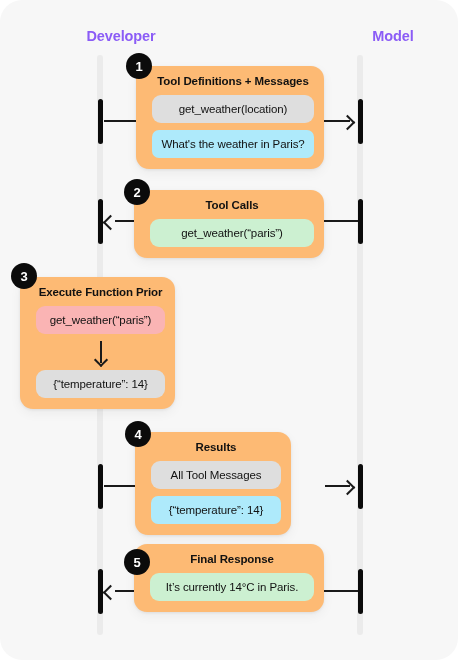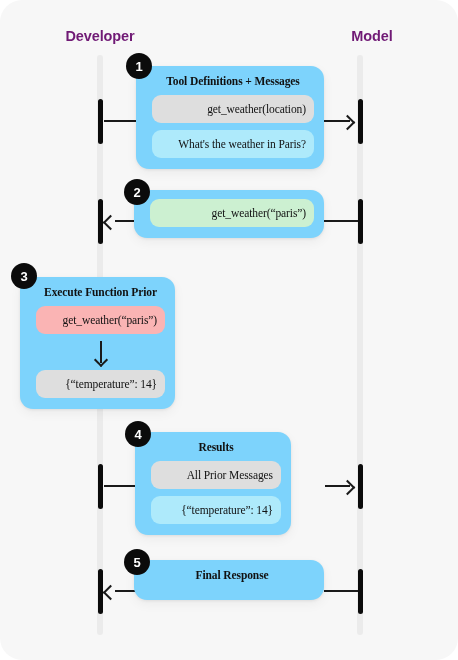--- a/index.html
+++ b/index.html
@@ -21,24 +21,25 @@
     background: #f7f7f7;
     border-radius: 22px;
     overflow: hidden;
   }
 
   
   .col-header {
     position: absolute;
     font-size: 14.5px;
     font-weight: 700;
-    color: #701a75;
+    color: #8b5cf6;
     letter-spacing: -0.1px;
     white-space: nowrap;
     transform: translateX(-50%);
+    margin-left: 21px;
   }
   #header-developer { left: 100px; top: 28px; }
   #header-model     { left: 372px; top: 28px; }
 
   
   .lifeline {
     position: absolute;
     width: 6px;
     top: 55px;
     height: 580px;
@@ -70,50 +71,49 @@
     height: 9px;
     border-top: 2px solid #1a1a1a;
     border-right: 2px solid #1a1a1a;
   }
   .arrowhead.right { transform: rotate(45deg); }
   .arrowhead.left  { transform: rotate(-135deg); }
 
   
   .card {
     position: absolute;
-    background: #7dd3fc;
+    background: #fdba74;
     border-radius: 13px;
     box-shadow: 0 1px 3px rgba(0,0,0,0.07), 0 4px 12px rgba(0,0,0,0.05);
     box-sizing: border-box;
     padding: 9px 10px 11px 16px;
-    font-family: Liberation Serif, serif;
   }
   .card-title {
     text-align: center;
     font-size: 11.5px;
     font-weight: 700;
     color: #111111;
     margin-bottom: 8px;
     letter-spacing: -0.1px;
   }
   .pill {
     border-radius: 9px;
-    text-align: right;
+    text-align: center;
     font-size: 11.5px;
     font-weight: 400;
     color: #111111;
     padding: 8px 8px;
     margin-bottom: 7px;
     letter-spacing: -0.1px;
     white-space: nowrap;
     overflow: hidden;
   }
   .pill:last-child { margin-bottom: 0; }
   .pill-gray  { background: #dedede; }
-  .pill-blue  { background: #aeeafb; }
+  .pill-blue  { background: #aeeafb; border-radius: 7px; }
   .pill-green { background: #ccf0d1; }
   .pill-red   { background: #fab4b4; }
 
   
   .badge {
     position: absolute;
     width: 26px;
     height: 26px;
     border-radius: 50%;
     background: #0b0b0b;
@@ -176,20 +176,21 @@
   </div>
   <div class="badge" style="left: 126px; top: 53px;">1</div>
 
   <div class="activation act-dev" style="top: 199px; height: 45px;"></div>
   <div class="activation act-model" style="top: 199px; height: 45px;"></div>
   <div class="conn" style="left: 115px; top: 220px; width: 20px;"></div>
   <div class="conn" style="left: 324px; top: 220px; width: 34px;"></div>
   <div class="arrowhead left" style="left: 105px; top: 216.5px;"></div>
 
   <div class="card" style="left: 134px; top: 190px; width: 190px;">
+    <div class="card-title">Tool Calls</div>
     <div class="pill pill-green">get_weather(“paris”)</div>
   </div>
   <div class="badge" style="left: 124px; top: 179px;">2</div>
 
   <div class="card" style="left: 20px; top: 277px; width: 155px;">
     <div class="card-title">Execute Function Prior</div>
     <div class="pill pill-red">get_weather(“paris”)</div>
     <div class="down-arrow">
       <div class="shaft"></div>
       <div class="head"></div>
@@ -199,29 +200,30 @@
   <div class="badge" style="left: 11px; top: 263px;">3</div>
 
   <div class="activation act-dev" style="top: 464px; height: 45px;"></div>
   <div class="activation act-model" style="top: 464px; height: 45px;"></div>
   <div class="conn" style="left: 104px; top: 485px; width: 32px;"></div>
   <div class="conn" style="left: 325px; top: 485px; width: 25px;"></div>
   <div class="arrowhead right" style="left: 342px; top: 481.5px;"></div>
 
   <div class="card" style="left: 135px; top: 432px; width: 156px;">
     <div class="card-title">Results</div>
-    <div class="pill pill-gray">All Prior Messages</div>
+    <div class="pill pill-gray">All Tool Messages</div>
     <div class="pill pill-blue">{“temperature”: 14}</div>
   </div>
   <div class="badge" style="left: 125px; top: 421px;">4</div>
 
   <div class="activation act-dev" style="top: 569px; height: 45px;"></div>
   <div class="activation act-model" style="top: 569px; height: 45px;"></div>
   <div class="conn" style="left: 115px; top: 590px; width: 20px;"></div>
   <div class="conn" style="left: 324px; top: 590px; width: 34px;"></div>
   <div class="arrowhead left" style="left: 105px; top: 586.5px;"></div>
 
-  <div class="card" style="left: 134px; top: 560px; width: 190px;">
+  <div class="card" style="left: 134px; top: 544px; width: 190px;">
     <div class="card-title">Final Response</div>
+    <div class="pill pill-green">It’s currently 14°C in Paris.</div>
   </div>
   <div class="badge" style="left: 124px; top: 549px;">5</div>
 
 </div>
 
 </body></html>

